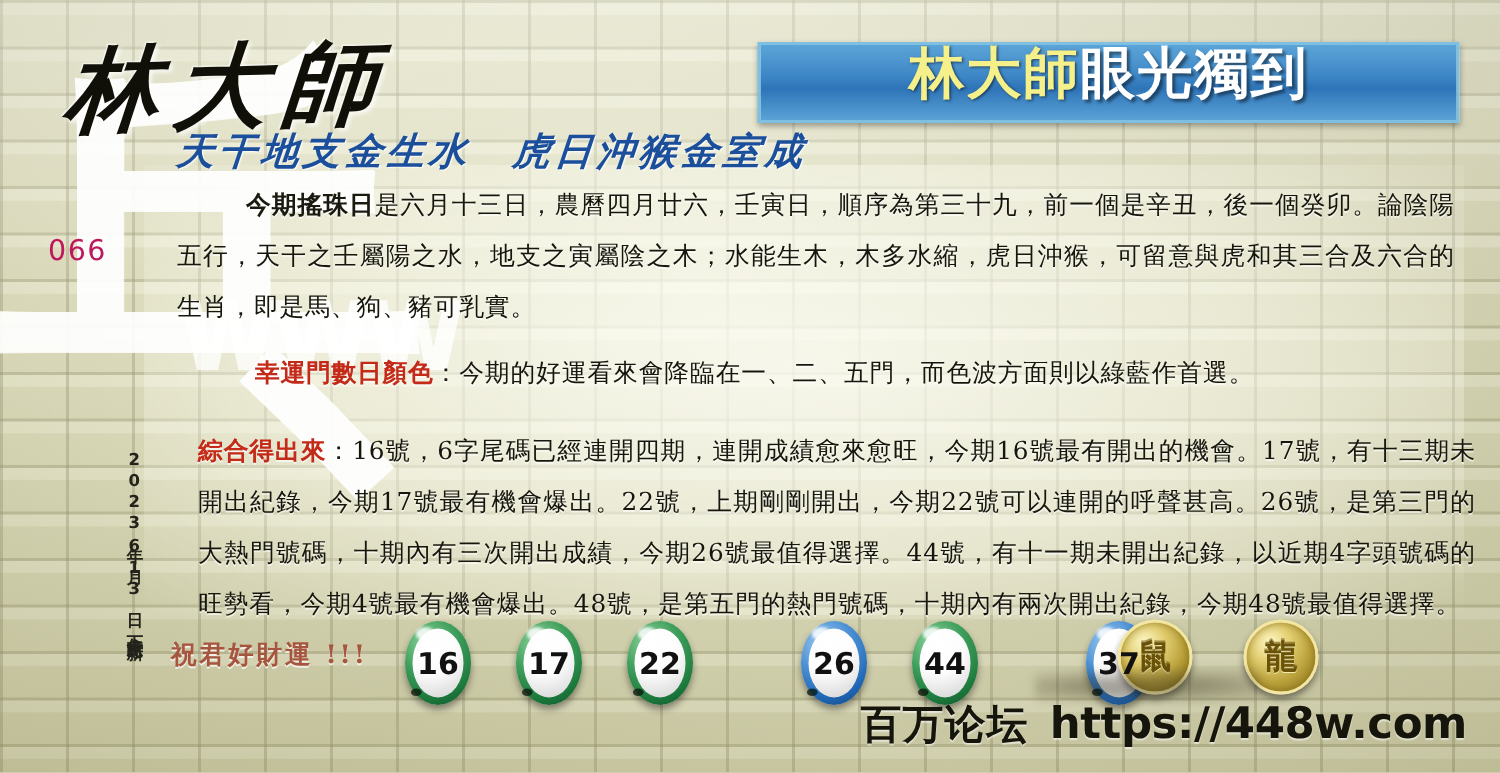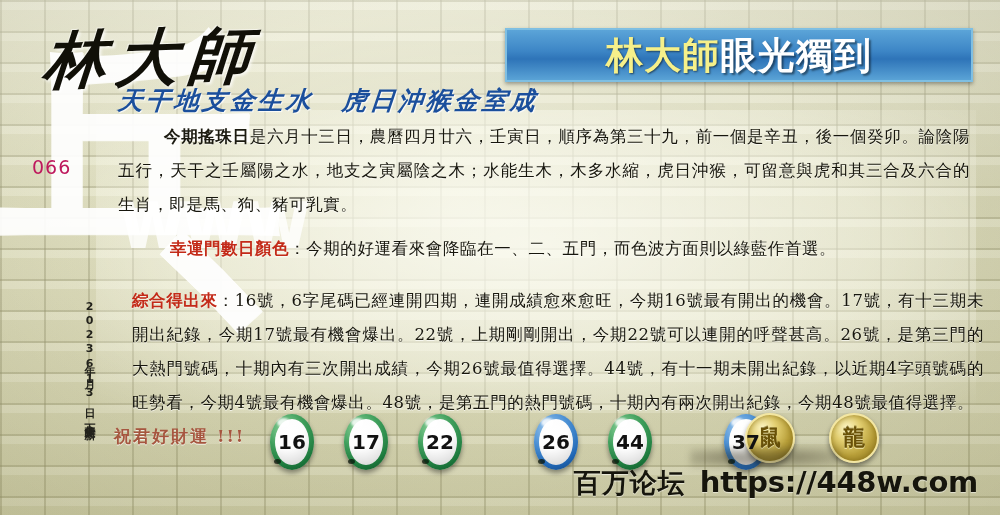--- a/index.html
+++ b/index.html
@@ -101,21 +101,21 @@
     transform:skewX(-5deg);
     white-space:pre;
   }
 
   
   .banner{
     position:absolute;left:505px;top:28px;width:464px;height:50px;
     background:linear-gradient(to bottom,#5ba4d8 0%, #3d86c6 42%, #2e74b8 58%, #5aa3d6 100%);
     border:2px solid #7fbfe2;
     box-shadow:0 2px 4px rgba(0,0,0,.35);
-    display:flex;align-items:center;justify-content:center;
+    display:flex;align-items:flex-start;justify-content:center;
   }
   .banner-txt{
     font-family:"DejaVu Serif","Liberation Serif",serif;
     font-size:37px;font-weight:700;letter-spacing:1px;
     white-space:pre;line-height:1;
   }
   .bn-y{color:#f6f08a;text-shadow:1px 1px 2px rgba(0,0,0,.55);}
   .bn-w{color:#ffffff;text-shadow:2px 2px 2px rgba(0,0,0,.45);}
 
   

